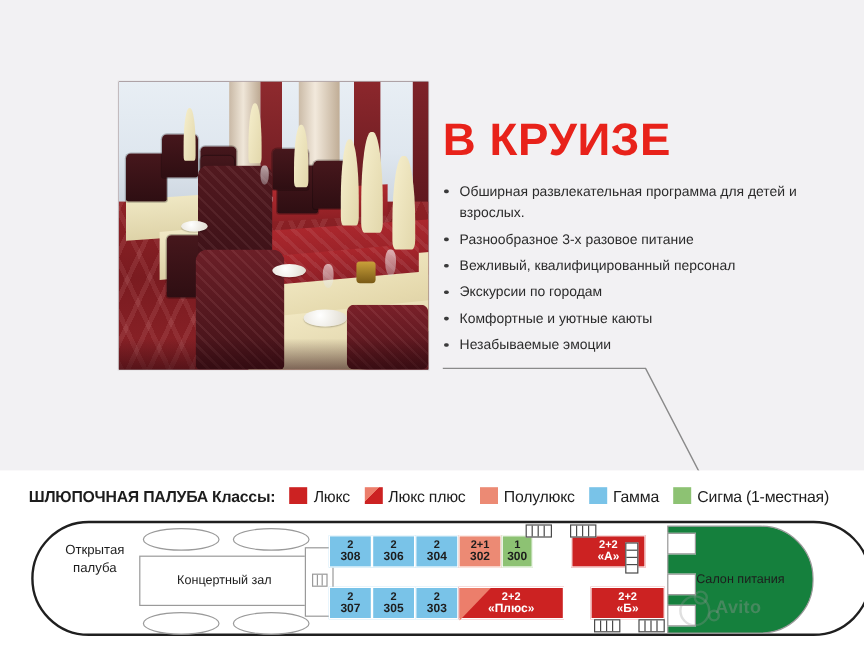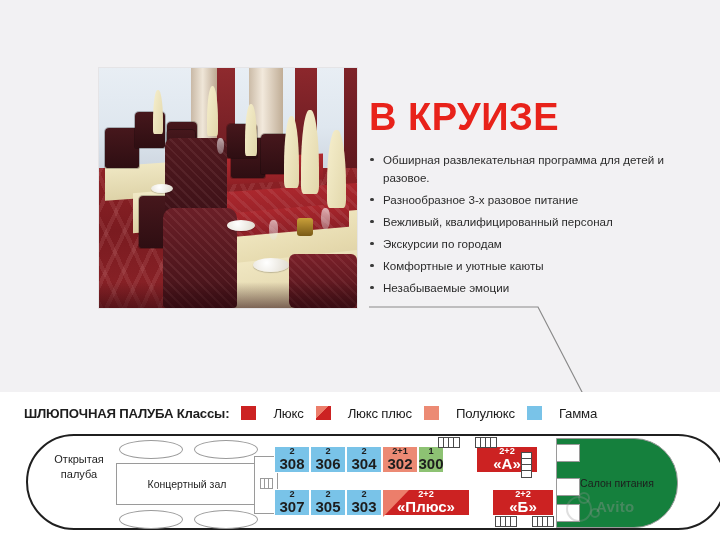--- a/index.html
+++ b/index.html
@@ -120,21 +120,21 @@
   #divider{position:absolute;left:0;top:392px;width:720px;height:148px;background:#ffffff;}
 
   
   #deck{position:absolute;left:16px;top:392px;width:720px;height:148px;}
   #legend{
     position:absolute;left:8px;top:11px;width:704px;height:20px;
     display:flex;align-items:center;gap:7px;
     font-size:13.2px;color:#1d1d1d;white-space:nowrap;
   }
   #legend .lg-title{font-weight:bold;letter-spacing:-.2px;}
-  #legend .lg-item{display:flex;align-items:flex-start;gap:17px;margin-left:5px;}
+  #legend .lg-item{display:flex;align-items:flex-start;gap:5px;margin-left:5px;}
   #legend .sw{width:15px;height:14px;display:inline-block;}
   #legend .lg-label{letter-spacing:-.2px;}
 
   
   #hull{
     position:absolute;left:10px;top:42px;width:700px;height:96px;
     border:2.2px solid #1f1f1f;border-radius:48px;
     background:#ffffff;box-sizing:border-box;
   }
   
@@ -164,21 +164,21 @@
   .row{position:absolute;display:flex;height:27px;}
   #rowTop{left:258px;top:54px;}
   #rowBot{left:258px;top:97px;}
   .cab{
     border:1.1px solid #ffffff;box-sizing:border-box;
     display:flex;flex-direction:column;align-items:center;justify-content:center;
     font-size:9.2px;line-height:1.1;color:#1d1d1d;font-weight:bold;
     position:relative;
   }
   .cab .c-top{font-size:9.2px;}
-  .cab .c-bot{font-size:15px;}
+  .cab .c-bot{font-size:10px;}
   .cab.red{color:#ffffff;}
   .cab.gap{background:transparent;border-color:transparent;}
   .cab.lux{background:#cc2222;}
   .cab.luxplus{background:#cc2222;}
   .cab.luxplus::before{
     content:"";position:absolute;left:0;top:0;width:0;height:0;
     border-left:26px solid #ec7e6b;border-bottom:27px solid transparent;
   }
   .cab.luxplus .c-top,.cab.luxplus .c-bot{position:relative;z-index:2;}
   .cab.polu{background:#ec8a74;}
@@ -259,21 +259,21 @@
     <div class="ph-layer glass" id="ph-g1"></div>
     <div class="ph-layer glass" id="ph-g2"></div>
     <div class="ph-layer glass" id="ph-g3"></div>
     <div class="ph-layer" id="ph-cr"></div>
     <div class="ph-layer" id="ph-dark"></div>
   </div>
 
   <div id="textcol">
     <div id="title">В КРУИЗЕ</div>
     <ul id="bullets">
-      <li>Обширная развлекательная программа для детей и разовое.</li>
+      <li>Обширная развлекательная программа для детей и взрослых.</li>
       <li>Разнообразное 3-х разовое питание</li>
       <li>Вежливый, квалифицированный персонал</li>
       <li>Экскурсии по городам</li>
       <li>Комфортные и уютные каюты</li>
       <li>Незабываемые эмоции</li>
     </ul>
   </div>
 </div>
 
 <svg id="leader">
@@ -300,20 +300,24 @@
     <span class="lg-item">
       <span class="sw" style="background:#ec8a74"></span>
       <span class="lg-label">Полулюкс</span>
     </span>
 
     <span class="lg-item">
       <span class="sw" style="background:#79c3e8"></span>
       <span class="lg-label">Гамма</span>
     </span>
 
+    <span class="lg-item">
+      <span class="sw" style="background:#8dc273"></span>
+      <span class="lg-label">Сигма (1-местная)</span>
+    </span>
   </div>
 
   <div id="hull"></div>
 
   <div id="opendeck">
     <div>Открытая</div>
     <div>палуба</div>
   </div>
 
   <div class="boat" id="b1"></div>

